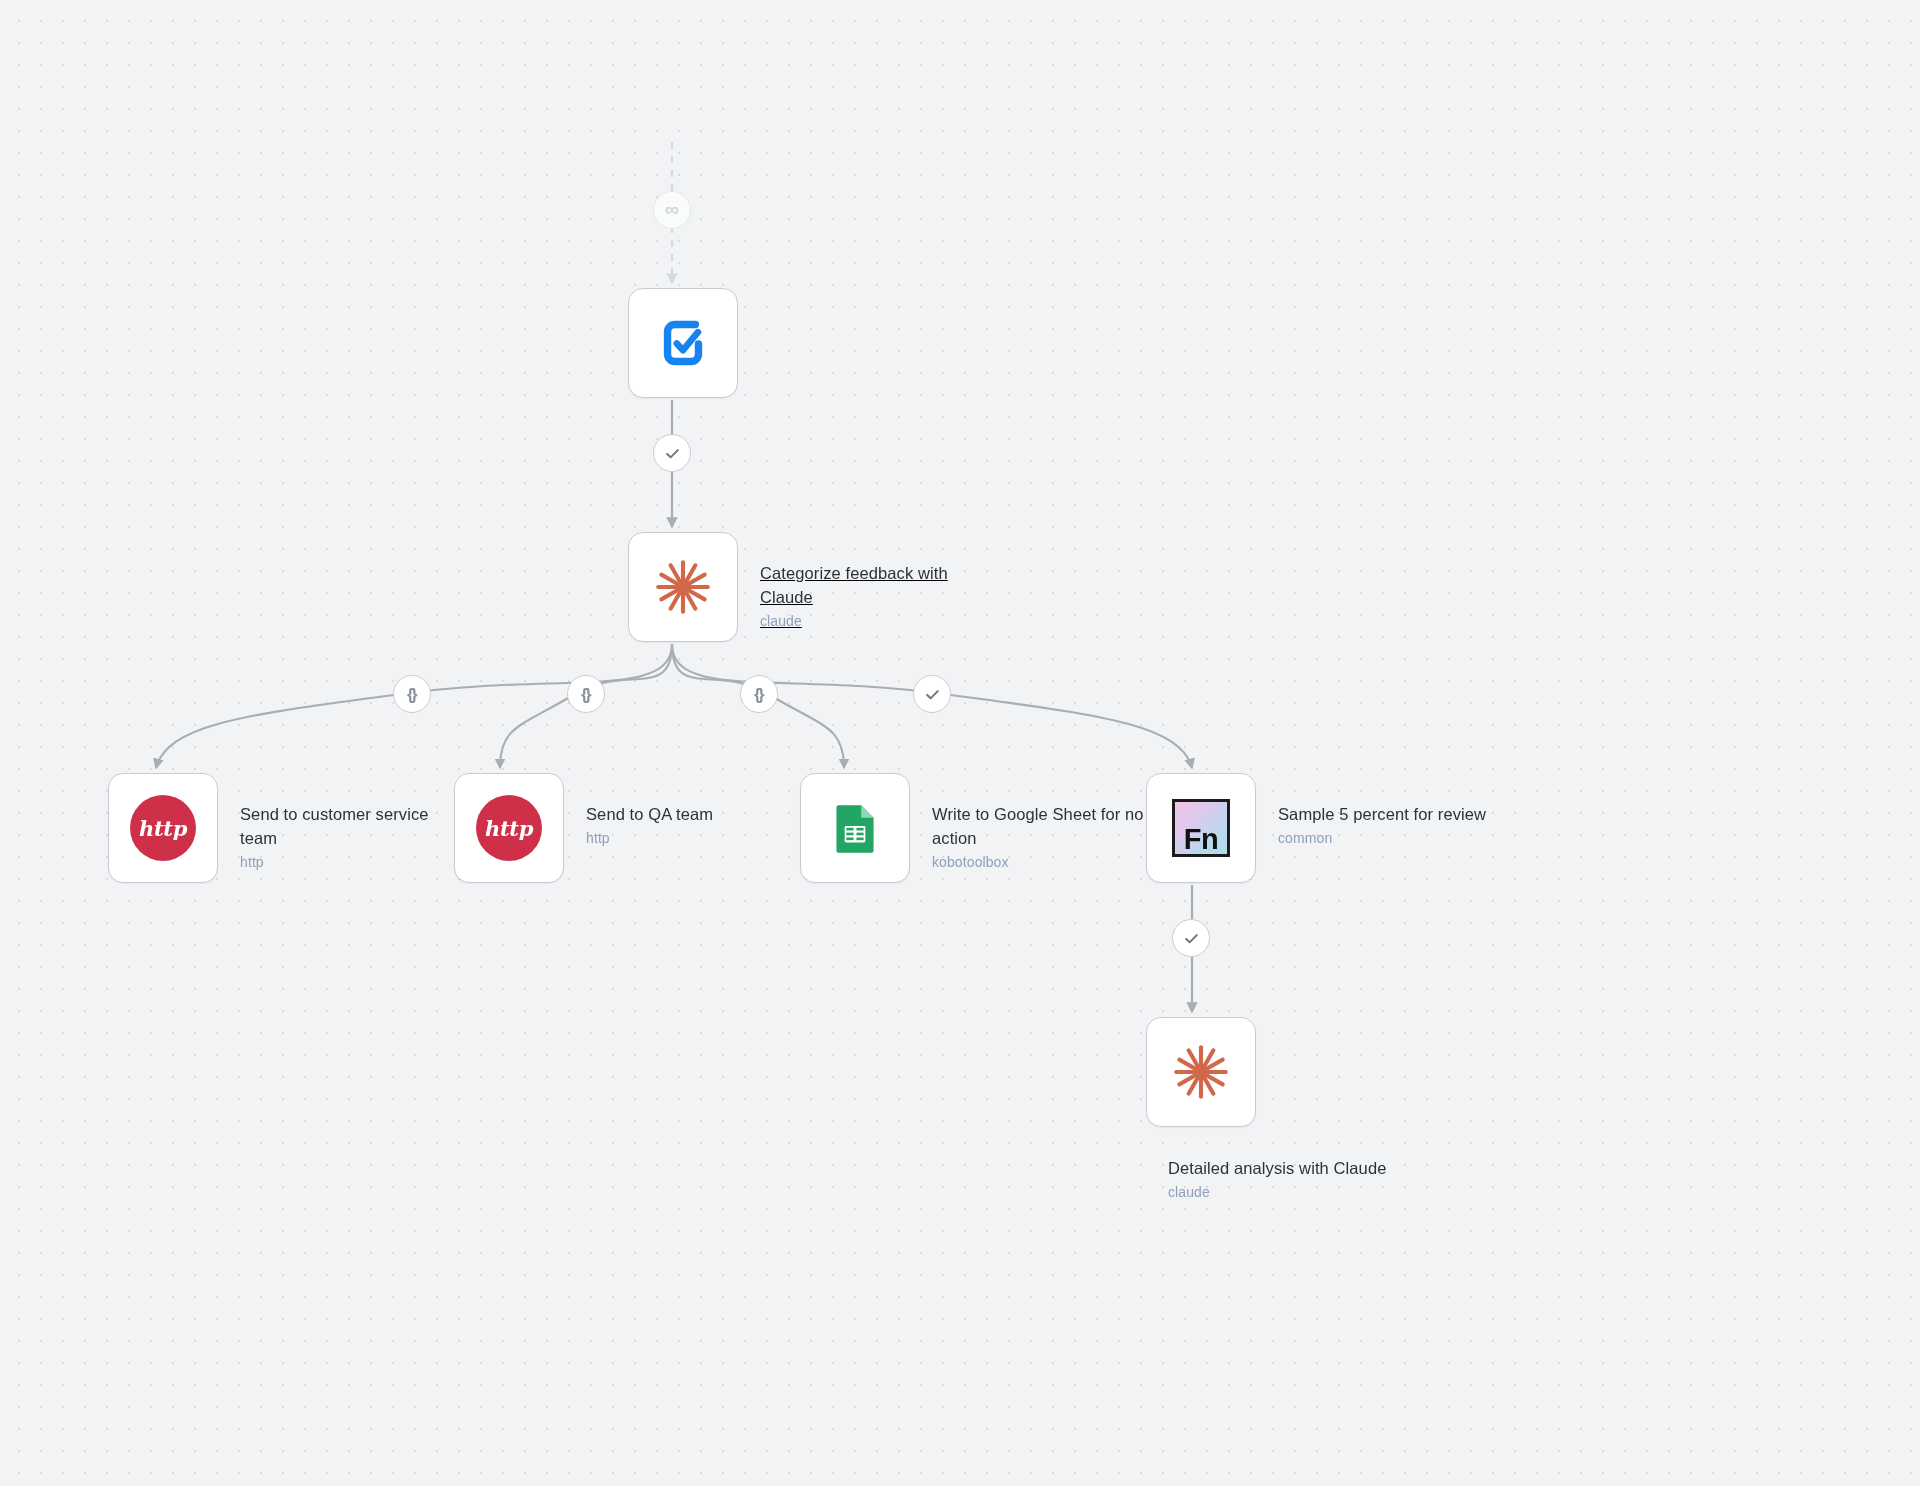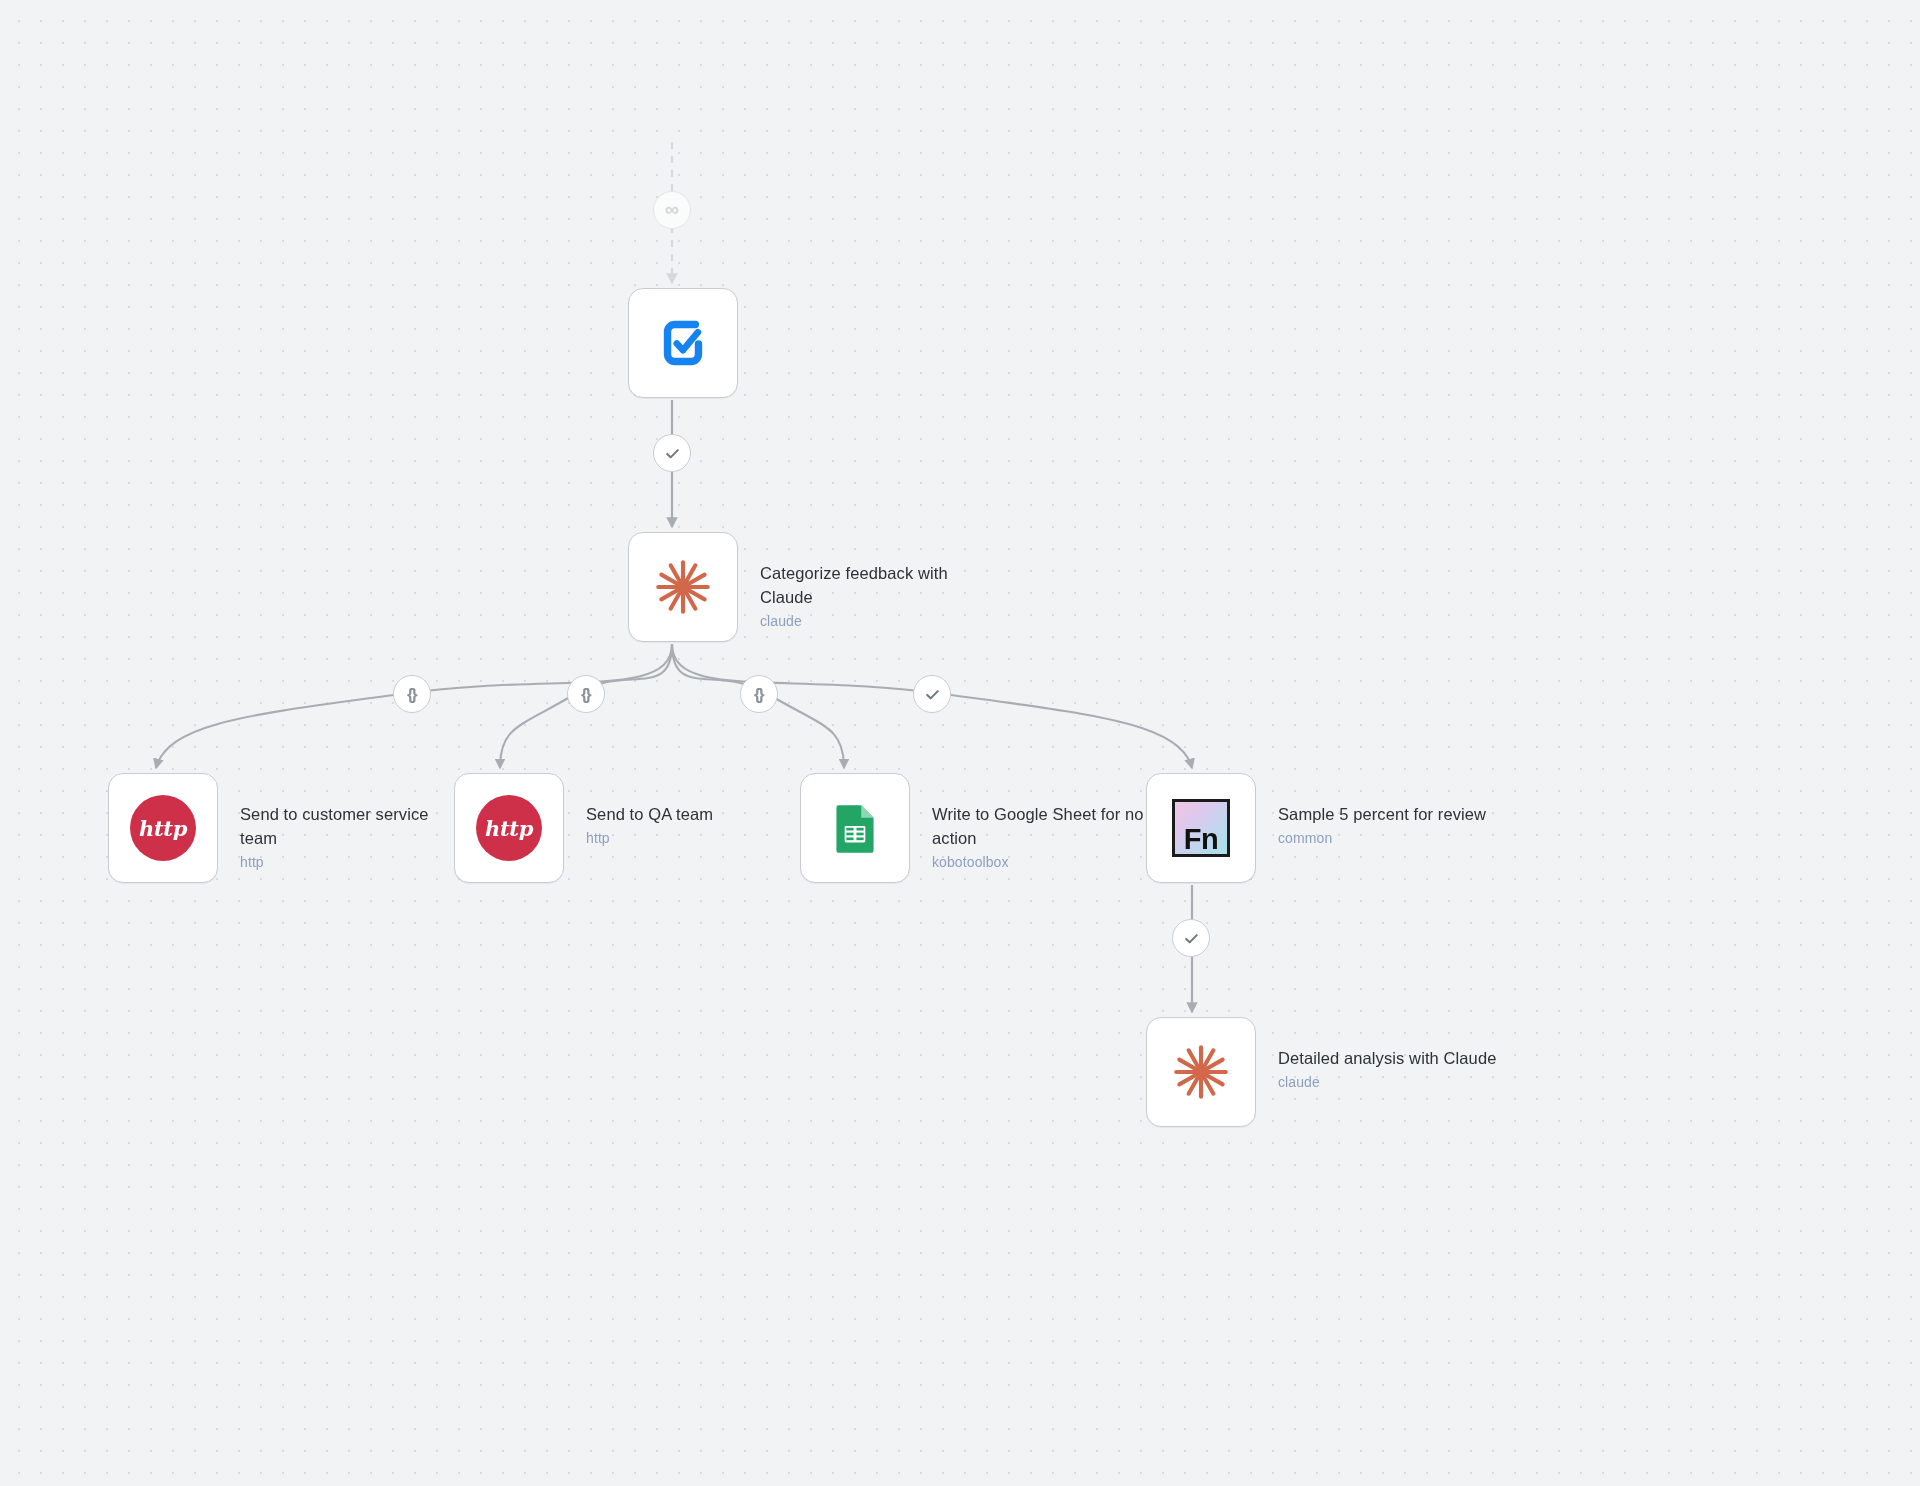--- a/index.html
+++ b/index.html
@@ -210,21 +210,21 @@
 
   <div class="node" style="left:628px; top:288px;">
     <div class="node-card">
       <svg class="icon-wrap" viewBox="0 0 64 64">
         <path d="M44 14 H24 a7 7 0 0 0 -7 7 v22 a7 7 0 0 0 7 7 h16 a7 7 0 0 0 7 -7 V33" fill="none" stroke="#1683f0" stroke-width="7.2" stroke-linecap="round"></path>
         <path d="M26 32.5 L32 39 L46.5 21.5" fill="none" stroke="#1683f0" stroke-width="6.4" stroke-linecap="round" stroke-linejoin="round"></path>
       </svg>
     </div>
   </div>
 
-  <div class="node" style="left:628px; top:532px;">
+  <div class="node" style="left:628px; top:532px;text-decoration:underline;">
     <div class="node-card">
       <svg class="icon-wrap" viewBox="0 0 64 64">
         <g stroke="#d2684a" stroke-width="4" stroke-linecap="round">
           <line x1="32" y1="32" x2="32" y2="8"></line>
           <line x1="32" y1="32" x2="44" y2="11"></line>
           <line x1="32" y1="32" x2="53" y2="20"></line>
           <line x1="32" y1="32" x2="56" y2="32"></line>
           <line x1="32" y1="32" x2="53" y2="44"></line>
           <line x1="32" y1="32" x2="44" y2="53"></line>
           <line x1="32" y1="32" x2="32" y2="56"></line>
@@ -292,21 +292,21 @@
       <div class="fn-badge">
         <span>Fn</span>
       </div>
     </div>
     <div class="node-text">
       <div class="node-title">Sample 5 percent for review</div>
       <div class="node-sub">common</div>
     </div>
   </div>
 
-  <div class="node" style="left:1146px; top:1017px;">
+  <div class="node" style="left:1146px; top:1017px;flex-direction:column;">
     <div class="node-card">
       <svg class="icon-wrap" viewBox="0 0 64 64">
         <g stroke="#d2684a" stroke-width="4" stroke-linecap="round">
           <line x1="32" y1="32" x2="32" y2="8"></line>
           <line x1="32" y1="32" x2="44" y2="11"></line>
           <line x1="32" y1="32" x2="53" y2="20"></line>
           <line x1="32" y1="32" x2="56" y2="32"></line>
           <line x1="32" y1="32" x2="53" y2="44"></line>
           <line x1="32" y1="32" x2="44" y2="53"></line>
           <line x1="32" y1="32" x2="32" y2="56"></line>

